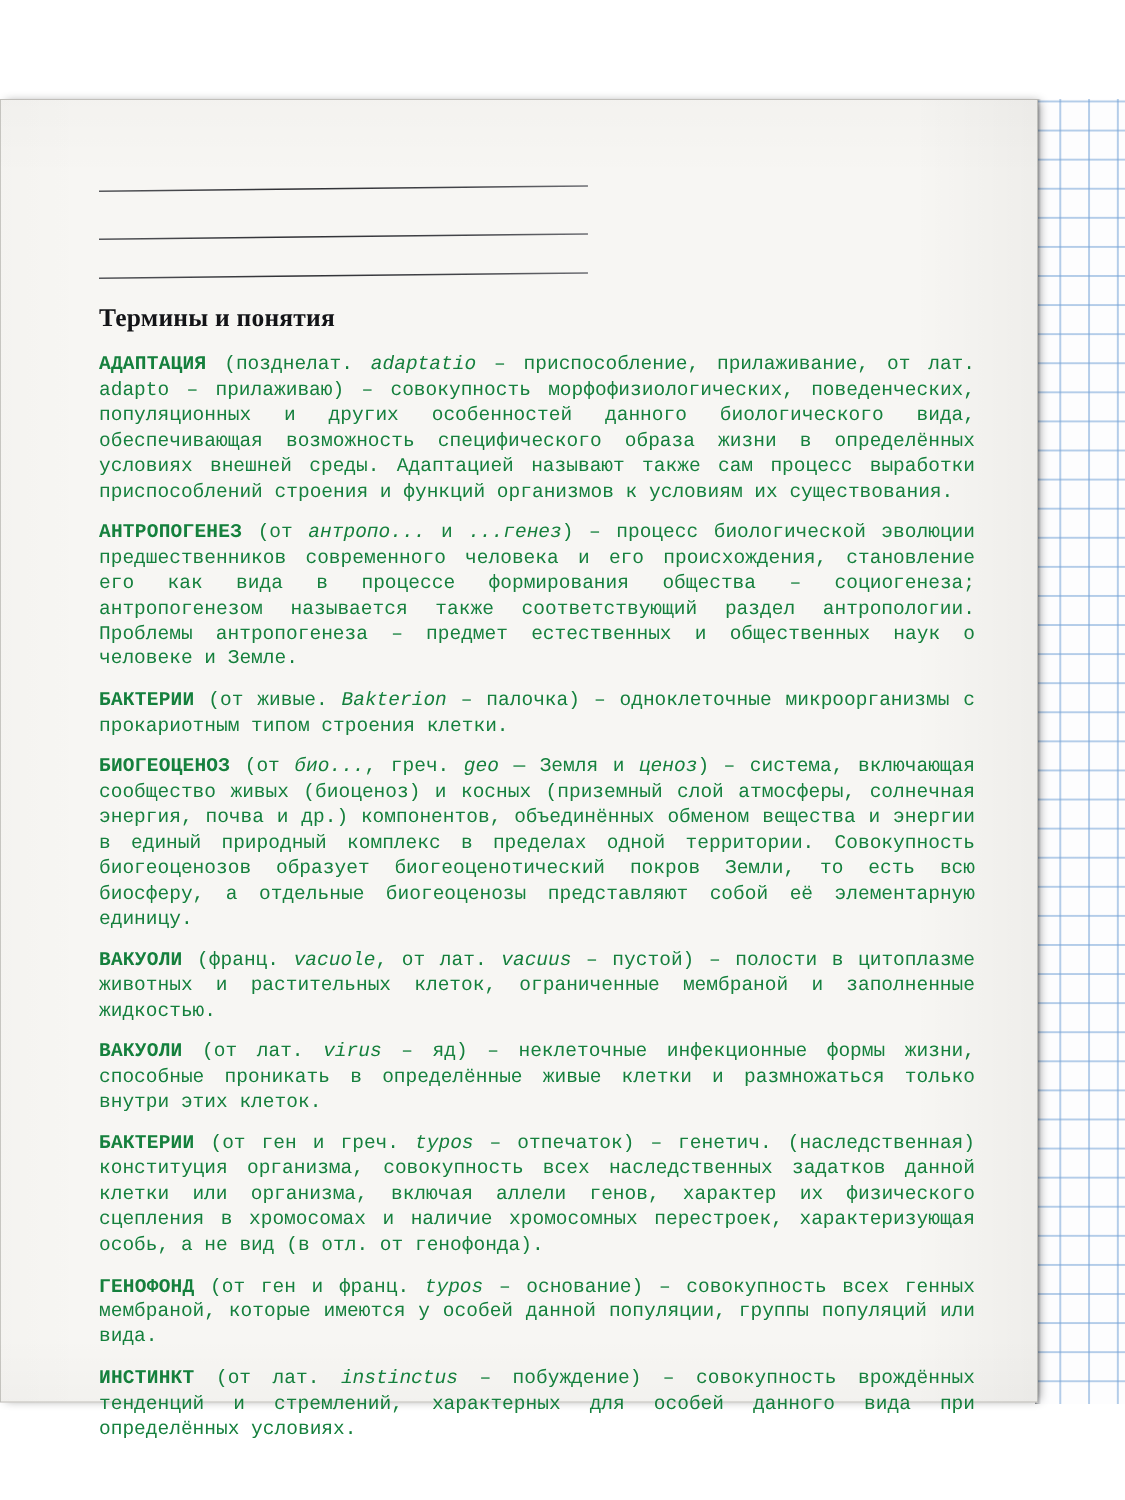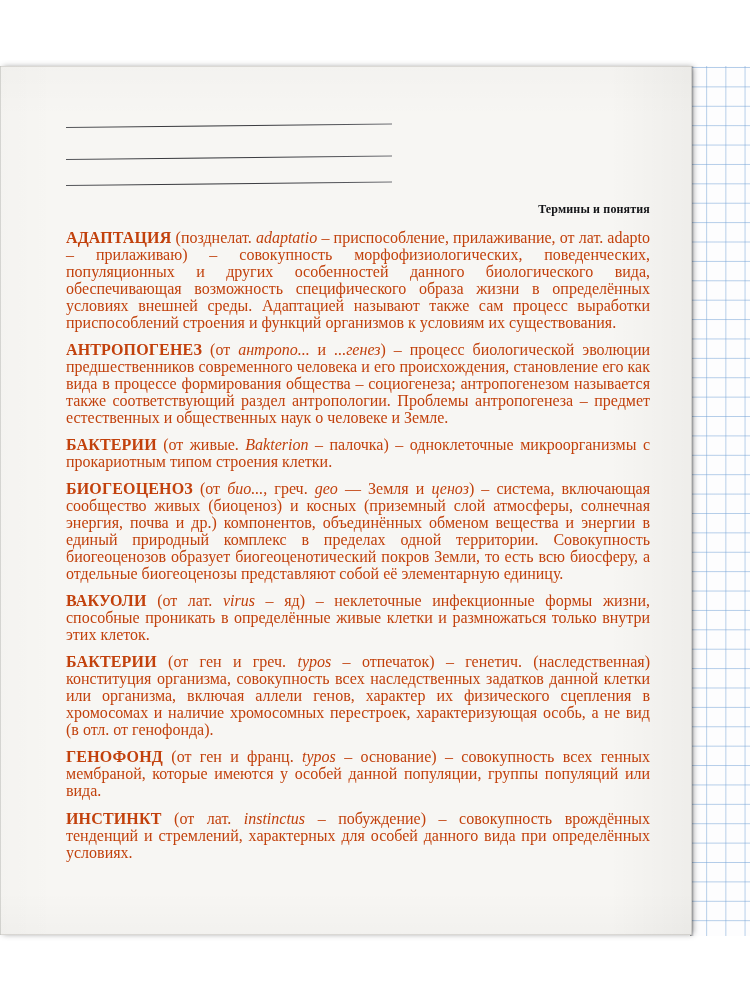--- a/index.html
+++ b/index.html
@@ -90,38 +90,38 @@
 
   
   #content{
     position:absolute;
     left:66px;
     top:136px;
     width:584px;
   }
 
   #doc-title{
-    text-align:right;
+    text-align:left;
     font-weight:bold;
-    font-size:12px;
+    font-size:17px;
     letter-spacing:0.15px;
     color:#131417;
     margin:0 0 13px 0;
     font-family:"Liberation Serif","DejaVu Serif",serif;
   }
 
   .entry{
     margin:0 0 10.5px 0;
-    font-size:16px;
+    font-size:13px;
     line-height:16.9px;
-    color:#c2410c;
+    color:#15803d;
     text-align:justify;
     text-justify:inter-word;
     hyphens:manual;
-    font-family:Liberation Serif, serif;
+    font-family:Liberation Mono, monospace;
   }
   .entry:last-child{ margin-bottom:0; }
 
   .entry b{
     font-weight:bold;
     letter-spacing:0.15px;
   }
   .entry i{
     font-style:italic;
   }
@@ -141,20 +141,21 @@
       <div class="rule-line r3"></div>
     </div>
 
     <div id="content">
       <h1 id="doc-title">Термины и понятия</h1>
       <div id="entries">
           <p class="entry"><b>АДАПТАЦИЯ</b><span> (позднелат. </span><i>adaptatio</i><span> – приспособление, прилаживание, от лат. adapto – прилаживаю) – совокупность морфофизиологических, поведенческих, популяционных и других особенностей данного биологического вида, обеспечивающая возможность специфического образа жизни в определённых условиях внешней среды. Адаптацией называют также сам процесс выработки приспособлений строения и функций организмов к условиям их существования.</span></p>
           <p class="entry"><b>АНТРОПОГЕНЕЗ</b><span> (от </span><i>антропо...</i><span> и </span><i>...генез</i><span>) – процесс биологической эволюции предшественников современного человека и его происхождения, становление его как вида в процессе формирования общества – социогенеза; антропогенезом называется также соответствующий раздел антропологии. Проблемы антропогенеза – предмет естественных и общественных наук о человеке и Земле.</span></p>
           <p class="entry"><b>БАКТЕРИИ</b><span> (от живые. </span><i>Bakterion</i><span> – палочка) – одноклеточные микроорганизмы с прокариотным типом строения клетки.</span></p>
           <p class="entry"><b>БИОГЕОЦЕНОЗ</b><span> (от </span><i>био...</i><span>, греч. </span><i>geo</i><span> — Земля и </span><i>ценоз</i><span>) – система, включающая сообщество живых (биоценоз) и косных (приземный слой атмосферы, солнечная энергия, почва и др.) компонентов, объединённых обменом вещества и энергии в единый природный комплекс в пределах одной территории. Совокупность биогеоценозов образует биогеоценотический покров Земли, то есть всю биосферу, а отдельные биогеоценозы представляют собой её элементарную единицу.</span></p>
+          <p class="entry"><b>ВАКУОЛИ</b><span> (франц. </span><i>vacuole</i><span>, от лат. </span><i>vacuus</i><span> – пустой) – полости в цитоплазме животных и растительных клеток, ограниченные мембраной и заполненные жидкостью.</span></p>
           <p class="entry"><b>ВАКУОЛИ</b><span> (от лат. </span><i>virus</i><span> – яд) – неклеточные инфекционные формы жизни, способные проникать в определённые живые клетки и размножаться только внутри этих клеток.</span></p>
           <p class="entry"><b>БАКТЕРИИ</b><span> (от ген и греч. </span><i>typos</i><span> – отпечаток) – генетич. (наследственная) конституция организма, совокупность всех наследственных задатков данной клетки или организма, включая аллели генов, характер их физического сцепления в хромосомах и наличие хромосомных перестроек, характеризующая особь, а не вид (в отл. от генофонда).</span></p>
           <p class="entry"><b>ГЕНОФОНД</b><span> (от ген и франц. </span><i>typos</i><span> – основание) – совокупность всех генных мембраной, которые имеются у особей данной популяции, группы популяций или вида.</span></p>
           <p class="entry"><b>ИНСТИНКТ</b><span> (от лат. </span><i>instinctus</i><span> – побуждение) – совокупность врождённых тенденций и стремлений, характерных для особей данного вида при определённых условиях.</span></p>
         </div>
     </div>
 
   </div>
 </div>
 

